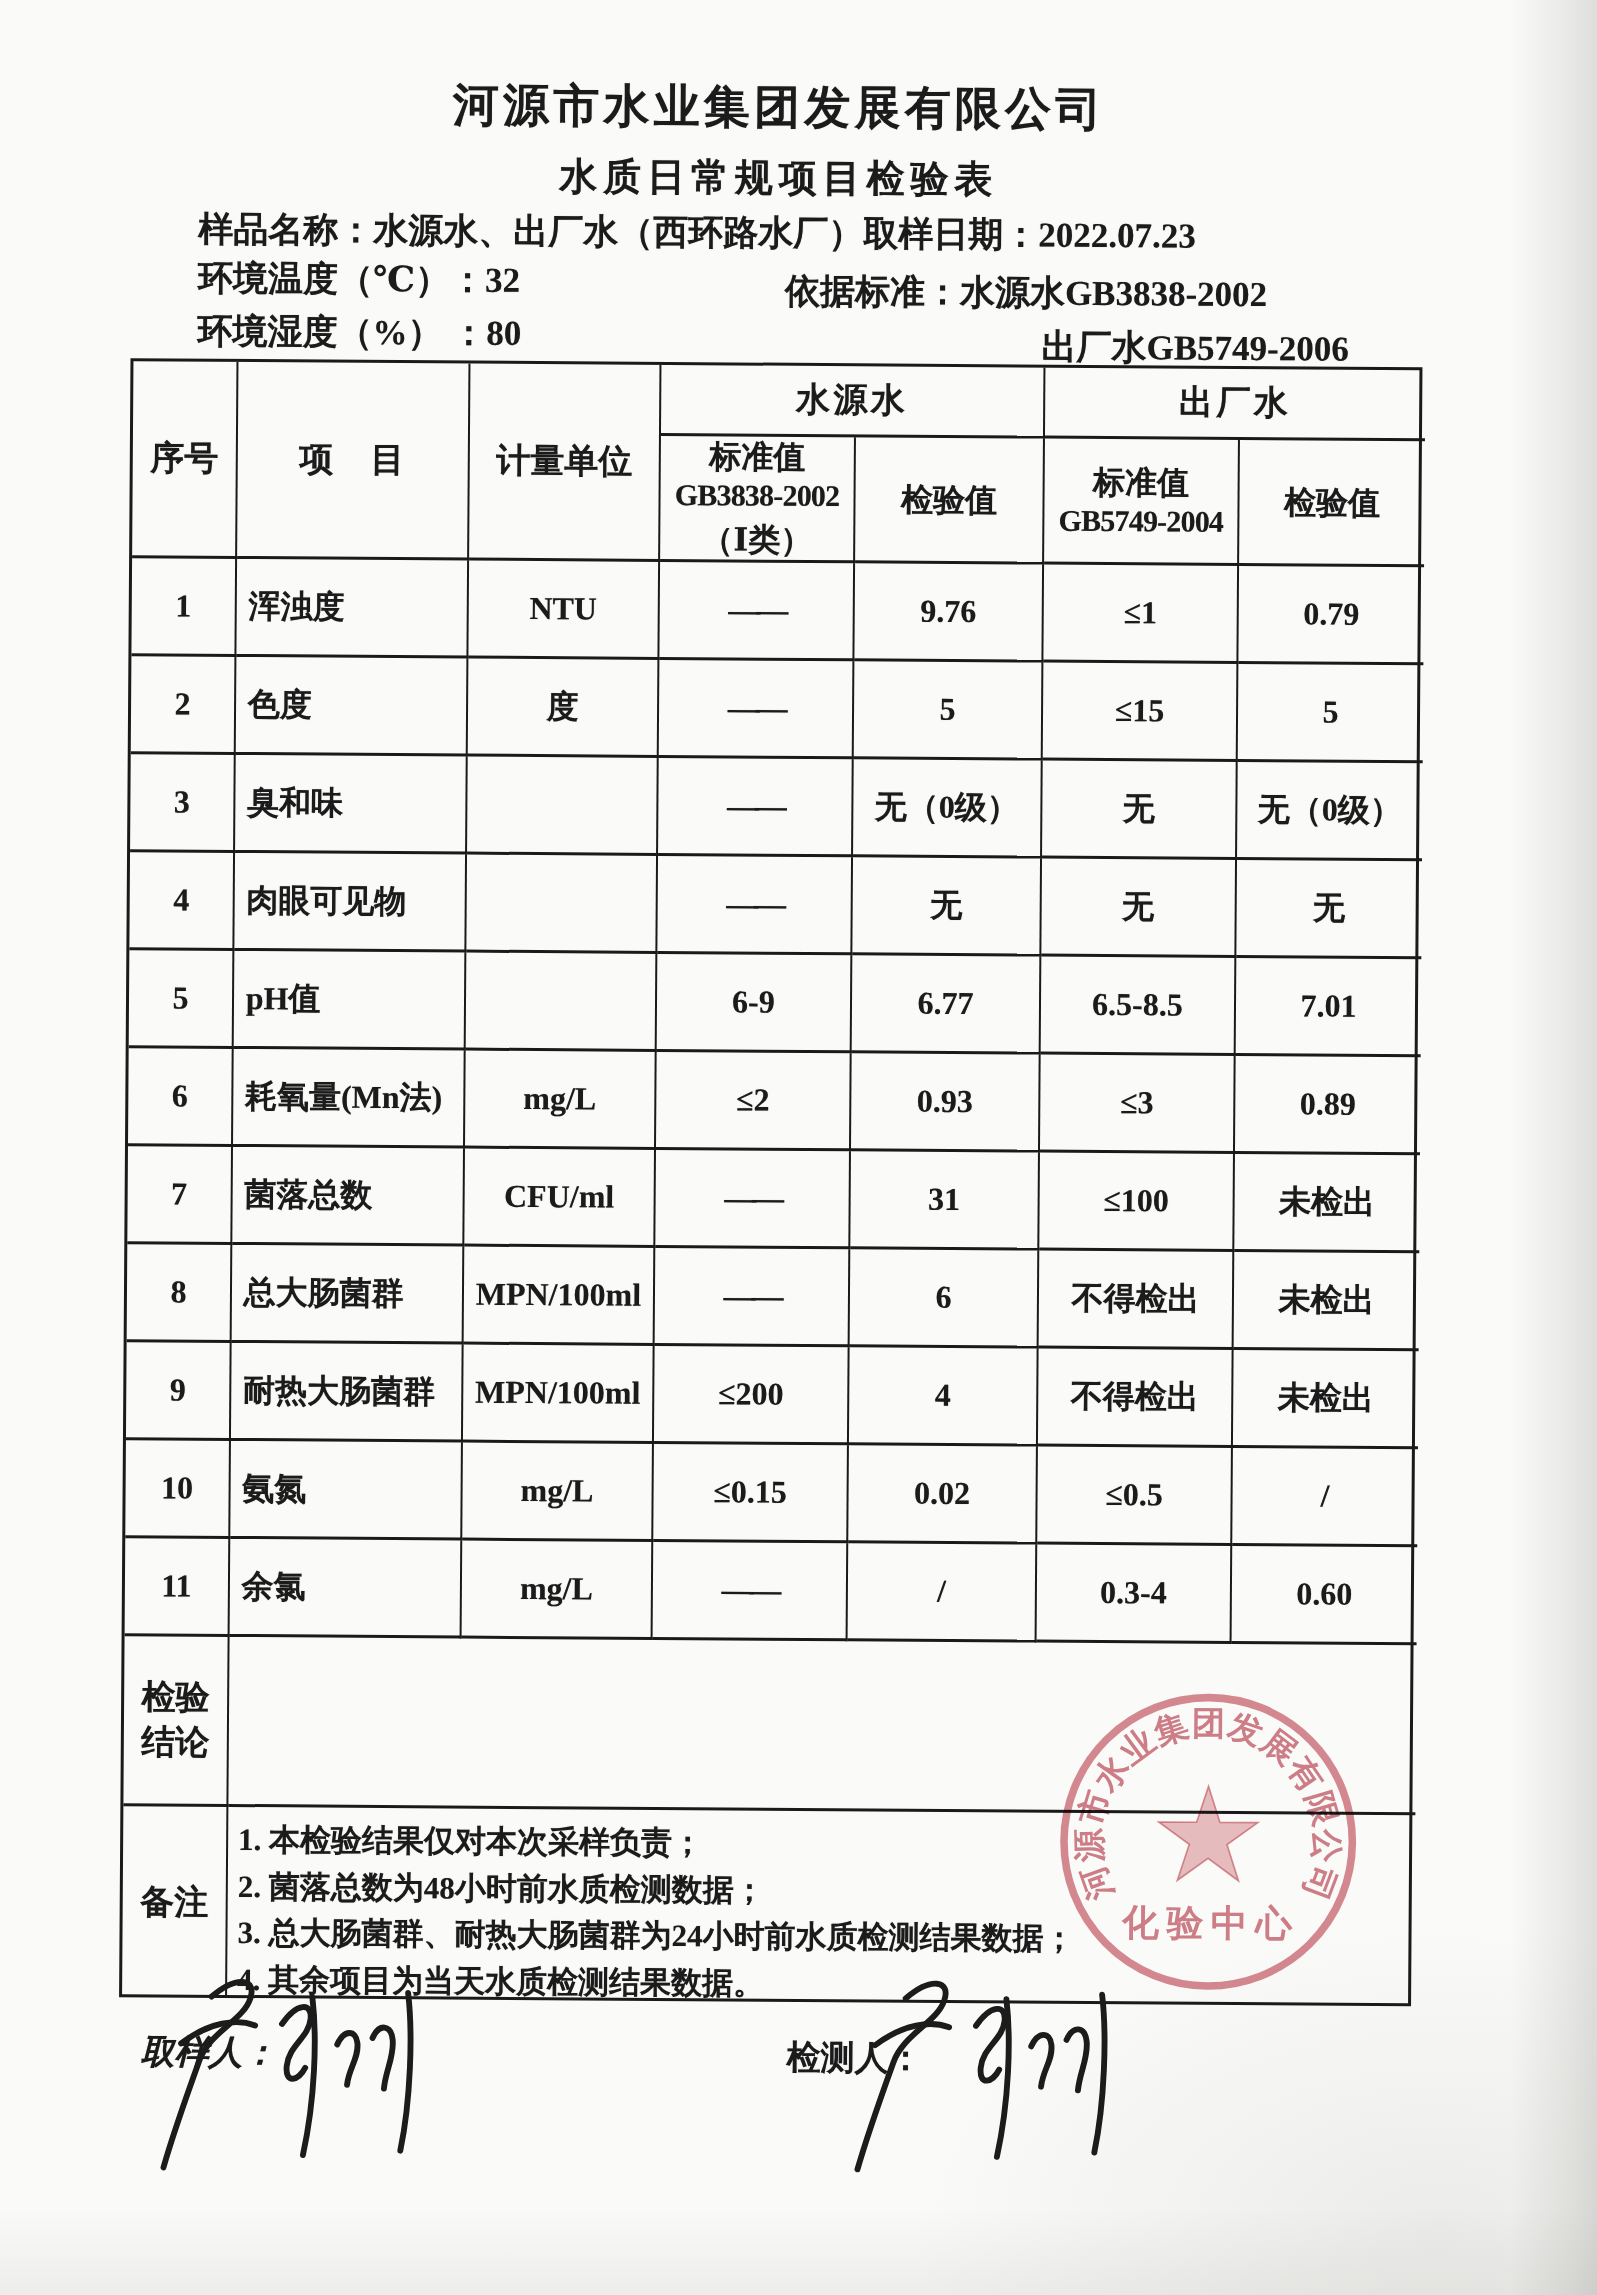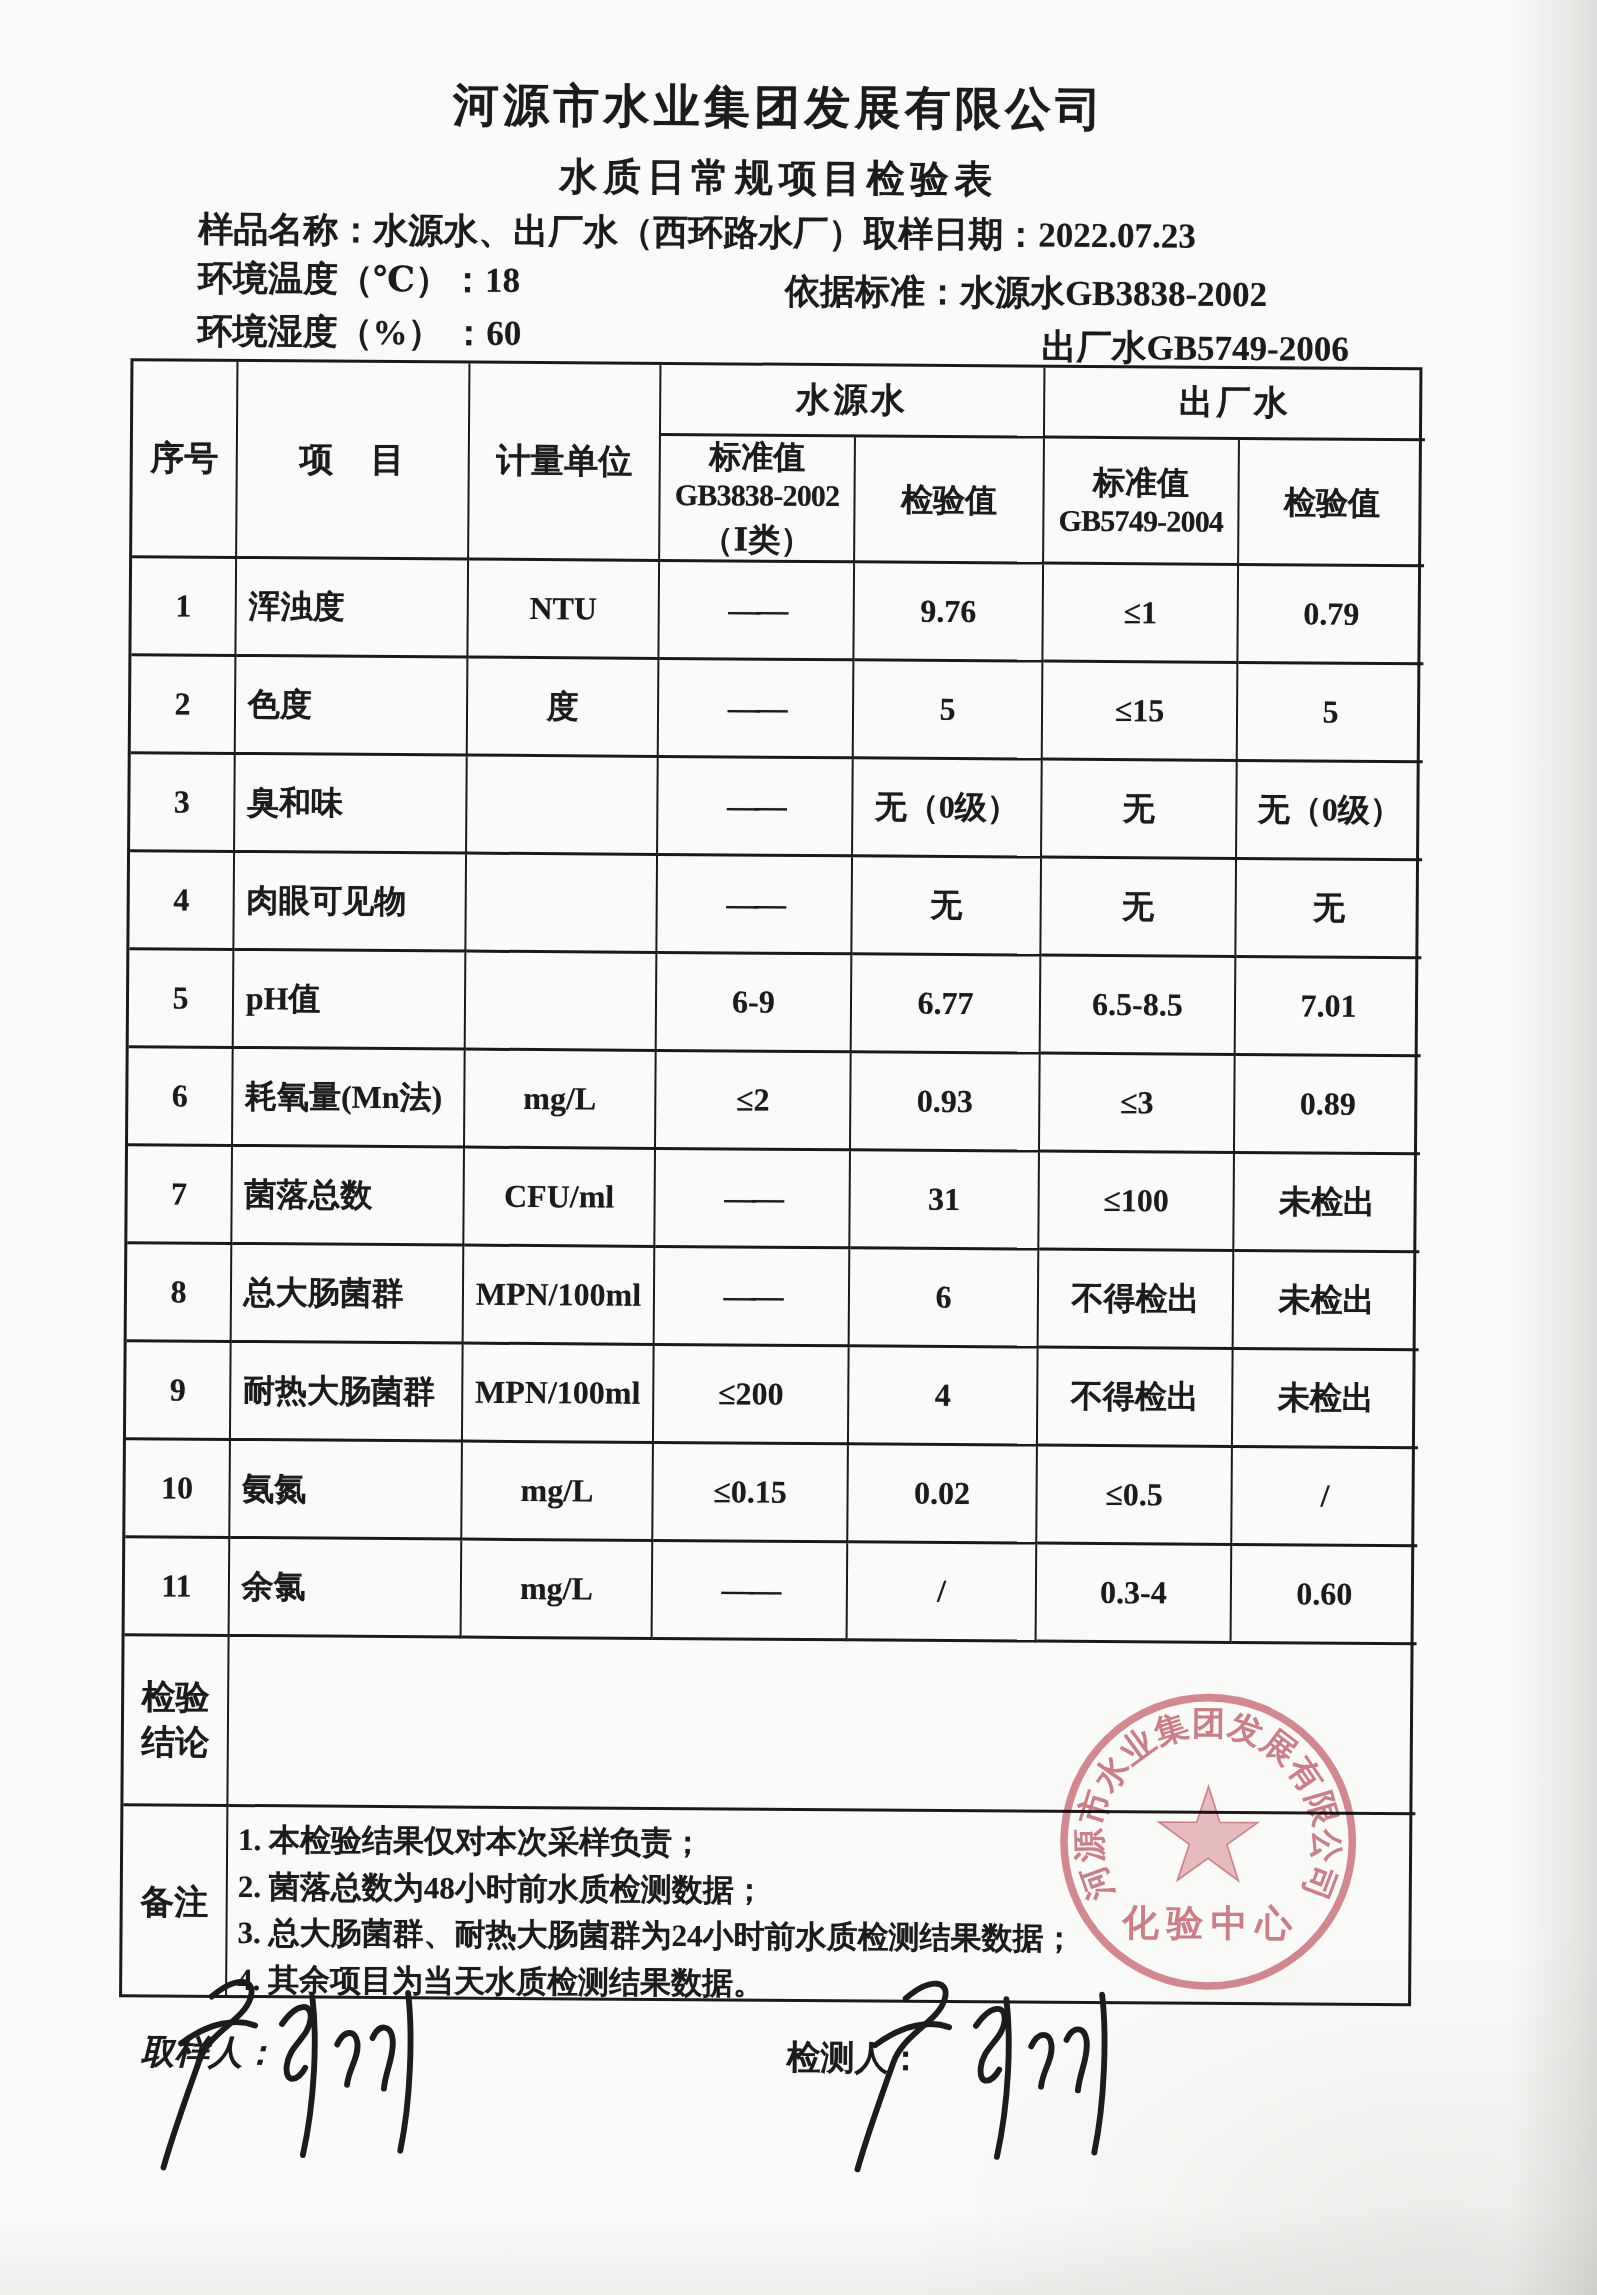--- a/index.html
+++ b/index.html
@@ -80,25 +80,25 @@
 <body>
 
 <div class="page">
   <div class="sheet">
 
     <div class="company-title heavy">河源市水业集团发展有限公司</div>
     <div class="report-title heavy">水质日常规项目检验表</div>
 
     <div class="meta meta-sample heavy"><span>样品名称：</span><span>水源水、出厂水（西环路水厂）</span><span>取样日期：</span><span>2022.07.23</span></div>
 
-    <div class="meta meta-temp heavy"><span>环境温度（℃）：</span><span>18</span></div>
+    <div class="meta meta-temp heavy"><span>环境温度（℃）：</span><span>32</span></div>
 
     <div class="meta meta-standard heavy"><span>依据标准：</span><span>水源水GB3838-2002</span></div>
 
-    <div class="meta meta-hum heavy"><span>环境湿度（%） ：</span><span>60</span></div>
+    <div class="meta meta-hum heavy"><span>环境湿度（%） ：</span><span>80</span></div>
 
     <div class="meta meta-standard2 heavy">出厂水GB5749-2006</div>
 
     <div class="report-table">
       <div class="cell hdr hdr-no heavy">序号</div>
       <div class="cell hdr hdr-item heavy">项　目</div>
       <div class="cell hdr hdr-unit heavy">计量单位</div>
       <div class="cell hdr grp-source heavy">水源水</div>
       <div class="cell hdr grp-finished lastcol heavy">出厂水</div>
 

